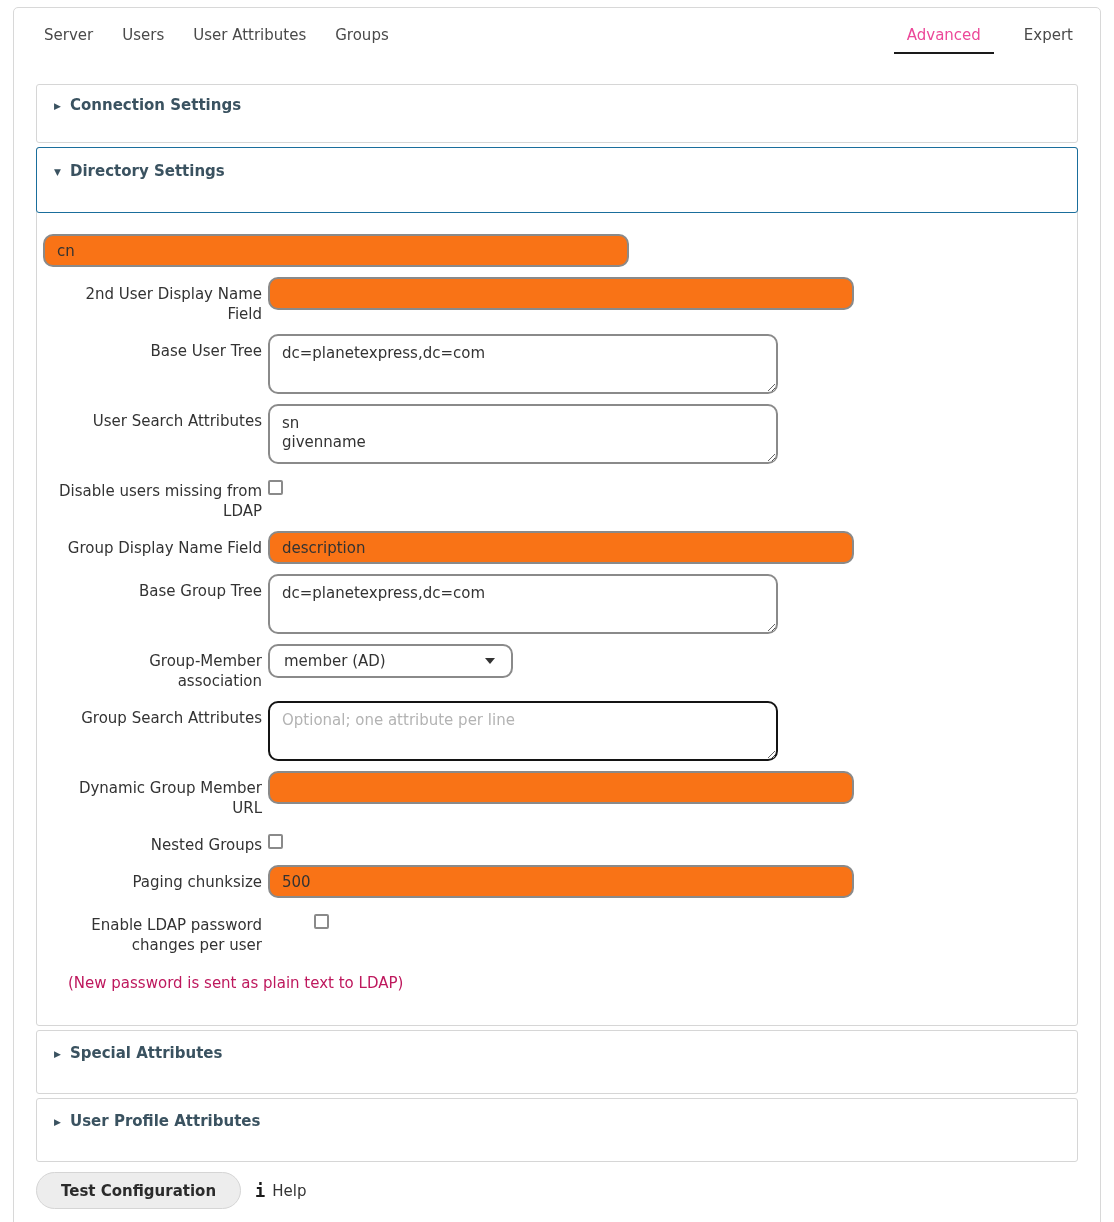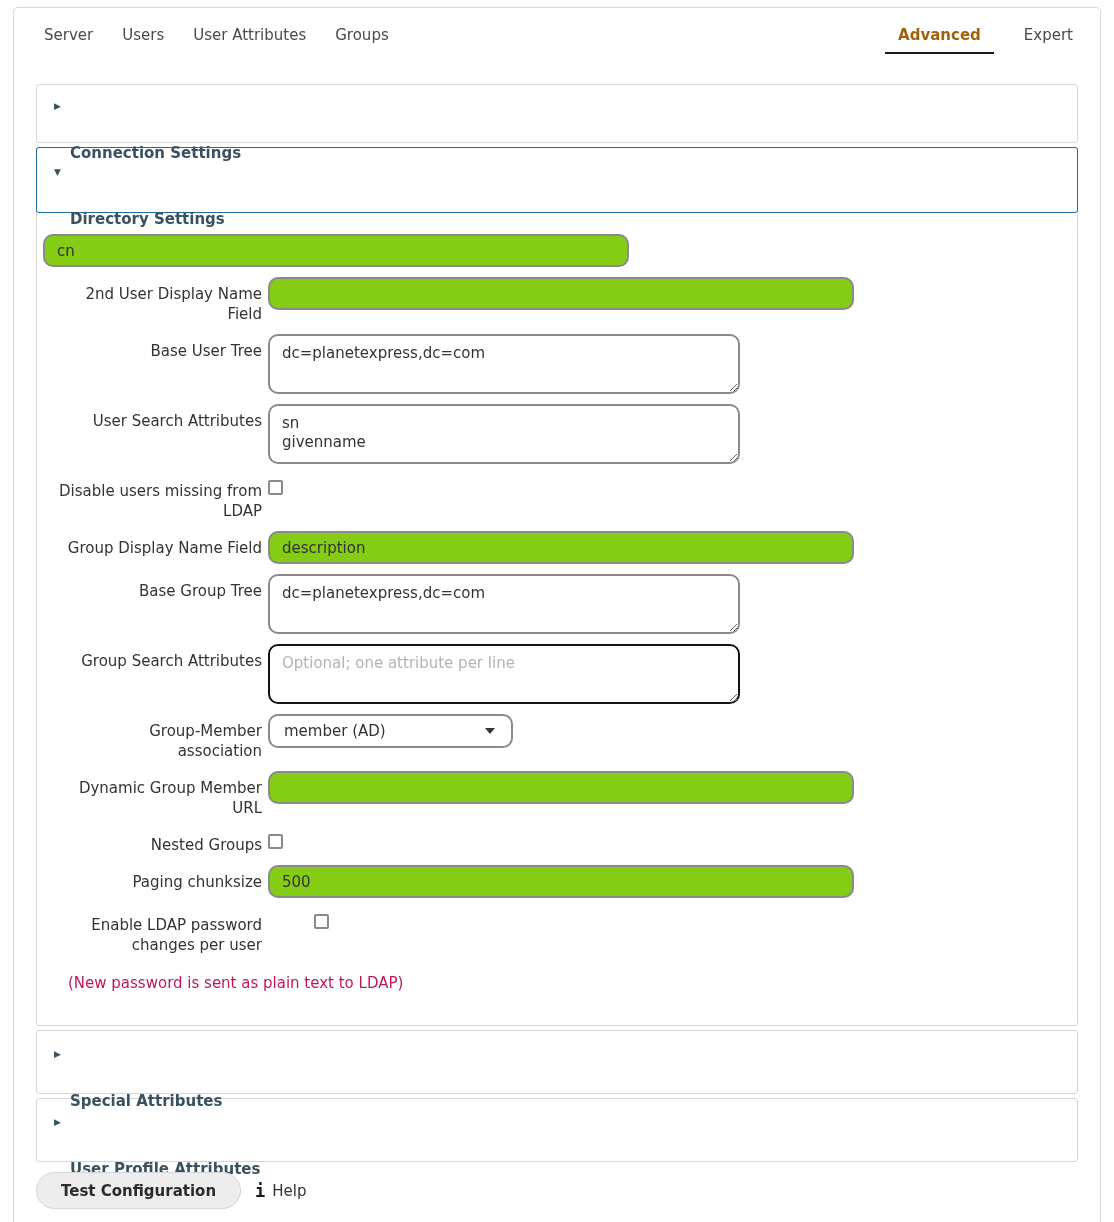--- a/index.html
+++ b/index.html
@@ -8,43 +8,43 @@
 
   .app { position:absolute; left:13px; top:7px; width:1088px; min-height:1196px;
          background:#fff; border:1px solid #d8d8d8; border-radius:5px; }
 
   
   .tabbar { display:flex; justify-content:space-between; align-items:flex-start;
             padding:17px 14px 0 30px; }
   .tabs-left { display:flex; gap:29px; }
   .tab { font-size:15px; color:#4a4a4a; line-height:20px; cursor:default; white-space:nowrap;text-align:center; }
   .tabs-right { display:flex; gap:30px; margin-right:13px; }
-  .tab.active { font-weight:bold; color:#a16207; padding:0 13px 7px 13px;
+  .tab.active { font-weight:normal; color:#ec4899; padding:0 13px 7px 13px;
                 border-bottom:2px solid #1a1a1a; }
 
   
   .sections { margin:30px 22px 0 22px; }
   .fieldset { border:1px solid #d6d6d6; border-radius:3px; background:#fff; margin-bottom:4px; }
   .sect-head { display:flex; align-items:flex-start; padding:10px 0 0 17px; height:57px; }
   .sect-head.tall { height:62px; padding-top:12px; }
   .caret { font-size:9px; color:#3a5260; width:8px; margin:4px 8px 0 0; line-height:14px; }
-  .sect-title { font-size:15px; font-weight:bold; color:#3a5260; line-height:20px;margin-top:48px; }
+  .sect-title { font-size:15px; font-weight:bold; color:#3a5260; line-height:20px; }
   .head-expanded { border:1px solid #1a6e9c; border-radius:3px; margin:-1px -1px 0 -1px;
                    height:66px; padding:13px 0 0 17px; display:flex; align-items:flex-start; }
 
   
   .form { padding:21px 0 24px 0; }
   .row { display:flex; align-items:flex-start; margin-bottom:10px; }
   .lbl { width:225px; text-align:right; font-size:15px; color:#333; line-height:20px;
          white-space:pre-line; padding-top:7px; flex:none; }
   .ctl { margin-left:6px; }
   input.txt { width:586px; height:33px; border:2px solid #8a8a8a; border-radius:10px;
-              padding:0 12px; font-size:15px; color:#333; background:#84cc16; outline:none;
+              padding:0 12px; font-size:15px; color:#333; background:#f97316; outline:none;
               font-family:inherit; }
-  textarea.ta { width:472px; height:60px; border:2px solid #8a8a8a; border-radius:10px;
+  textarea.ta { width:510px; height:60px; border:2px solid #8a8a8a; border-radius:10px;
                 padding:8px 12px; font-size:15px; color:#333; background:#fff; outline:none;
                 font-family:inherit; line-height:19px; resize:both; display:block; }
   textarea.ta.focused { border-color:#141414; }
   ::placeholder { color:#b3b3b3; opacity:1; }
   .select { width:245px; height:34px; border:2px solid #8a8a8a; border-radius:10px;
             display:flex; align-items:center; justify-content:space-between;
             padding:0 16px 0 14px; background:#fff; cursor:default; }
   .select .val { font-size:15px; color:#333; }
   .sel-arrow { width:0; height:0; border-left:5px solid transparent;
                border-right:5px solid transparent; border-top:6px solid #333; }
@@ -128,31 +128,31 @@
           <label class="lbl">Group Display Name Field</label>
           <input class="txt ctl" value="description" style="">
         </div>
 
         <div class="row">
           <label class="lbl">Base Group Tree</label>
           <textarea class="ta ctl" style="">dc=planetexpress,dc=com</textarea>
         </div>
 
         <div class="row">
-          <label class="lbl">Group Search Attributes</label>
-          <textarea class="ta focused ctl" placeholder="Optional; one attribute per line" style=""></textarea>
-        </div>
-
-        <div class="row">
           <label class="lbl">Group-Member
 association</label>
           <div class="select ctl">
             <span class="val">member (AD)</span>
             <span class="sel-arrow"></span>
           </div>
+        </div>
+
+        <div class="row">
+          <label class="lbl">Group Search Attributes</label>
+          <textarea class="ta focused ctl" placeholder="Optional; one attribute per line" style=""></textarea>
         </div>
 
         <div class="row">
           <label class="lbl">Dynamic Group Member
 URL</label>
           <input class="txt ctl" value="" style="">
         </div>
 
         <div class="row">
           <label class="lbl">Nested Groups</label>

